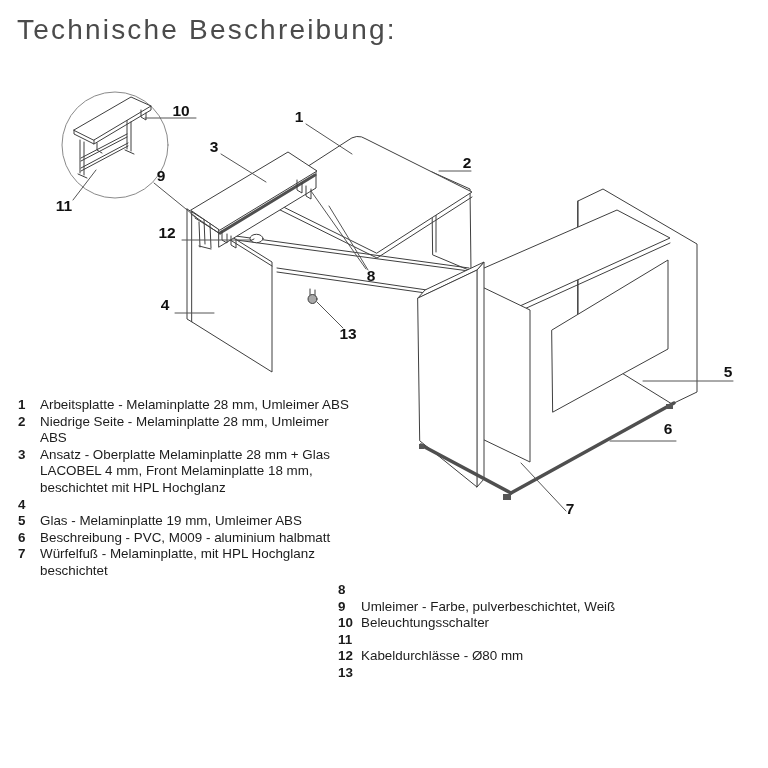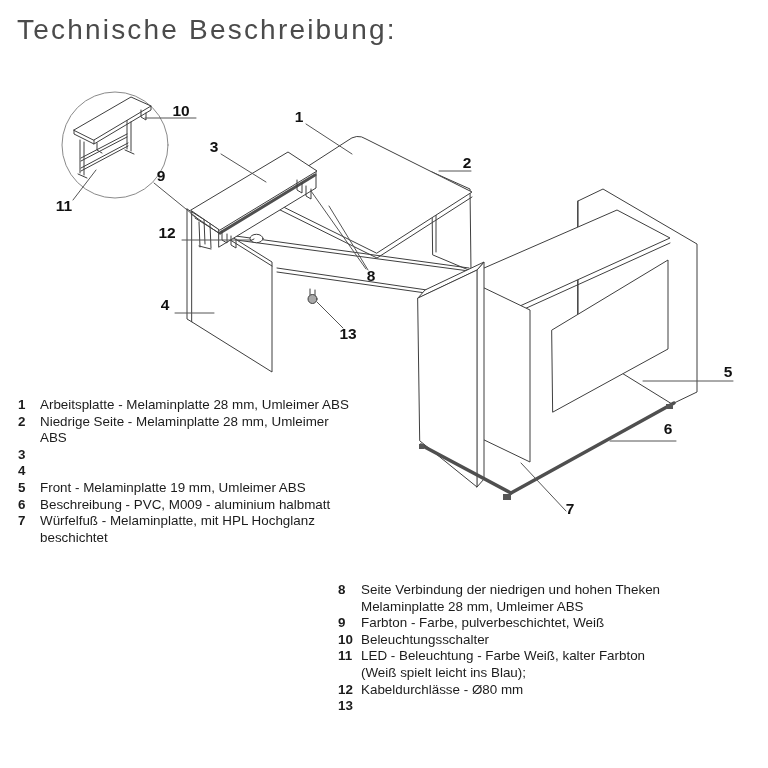--- a/index.html
+++ b/index.html
@@ -189,56 +189,55 @@
         <span class="num">1</span>
         <div class="txt"><b>Arbeitsplatte</b><span> - Melaminplatte 28 mm, Umleimer ABS</span></div>
       </div>
       <div class="row">
         <span class="num">2</span>
         <div class="txt"><b>Niedrige Seite</b><span> - Melaminplatte 28 mm, Umleimer
 ABS</span></div>
       </div>
       <div class="row">
         <span class="num">3</span>
+        <div class="txt"><b>Ansatz</b><span> - Oberplatte Melaminplatte 28 mm + Glas
+LACOBEL 4 mm, Front Melaminplatte 18 mm,
+beschichtet mit HPL Hochglanz</span></div>
       </div>
       <div class="row">
         <span class="num">4</span>
       </div>
       <div class="row">
         <span class="num">5</span>
-        <div class="txt"><b>Front</b><span> - Melaminplatte 19 mm, Umleimer ABS</span></div>
+        <div class="txt"><b>Glas</b><span> - Melaminplatte 19 mm, Umleimer ABS</span></div>
       </div>
       <div class="row">
         <span class="num">6</span>
         <div class="txt"><b>Beschreibung</b><span> - PVC, M009 - aluminium halbmatt</span></div>
       </div>
       <div class="row">
         <span class="num">7</span>
         <div class="txt"><b>Würfelfuß</b><span> - Melaminplatte, mit HPL Hochglanz
 beschichtet</span></div>
       </div>
     </div>
   <div id="legend-right" class="legend">
       <div class="row">
         <span class="num">8</span>
-        <div class="txt"><b>Seite Verbindung der niedrigen und hohen Theken</b><span>
-Melaminplatte 28 mm, Umleimer ABS</span></div>
       </div>
       <div class="row">
         <span class="num">9</span>
-        <div class="txt"><b>Farbton</b><span> - Farbe, pulverbeschichtet, Weiß</span></div>
+        <div class="txt"><b>Umleimer</b><span> - Farbe, pulverbeschichtet, Weiß</span></div>
       </div>
       <div class="row">
         <span class="num">10</span>
         <div class="txt"><b>Beleuchtungsschalter</b><span></span></div>
       </div>
       <div class="row">
         <span class="num">11</span>
-        <div class="txt"><b>LED</b><span> - Beleuchtung - Farbe Weiß, kalter Farbton
-(Weiß spielt leicht ins Blau);</span></div>
       </div>
       <div class="row">
         <span class="num">12</span>
         <div class="txt"><b>Kabeldurchlässe</b><span> - Ø80 mm</span></div>
       </div>
       <div class="row">
         <span class="num">13</span>
       </div>
     </div>
 

